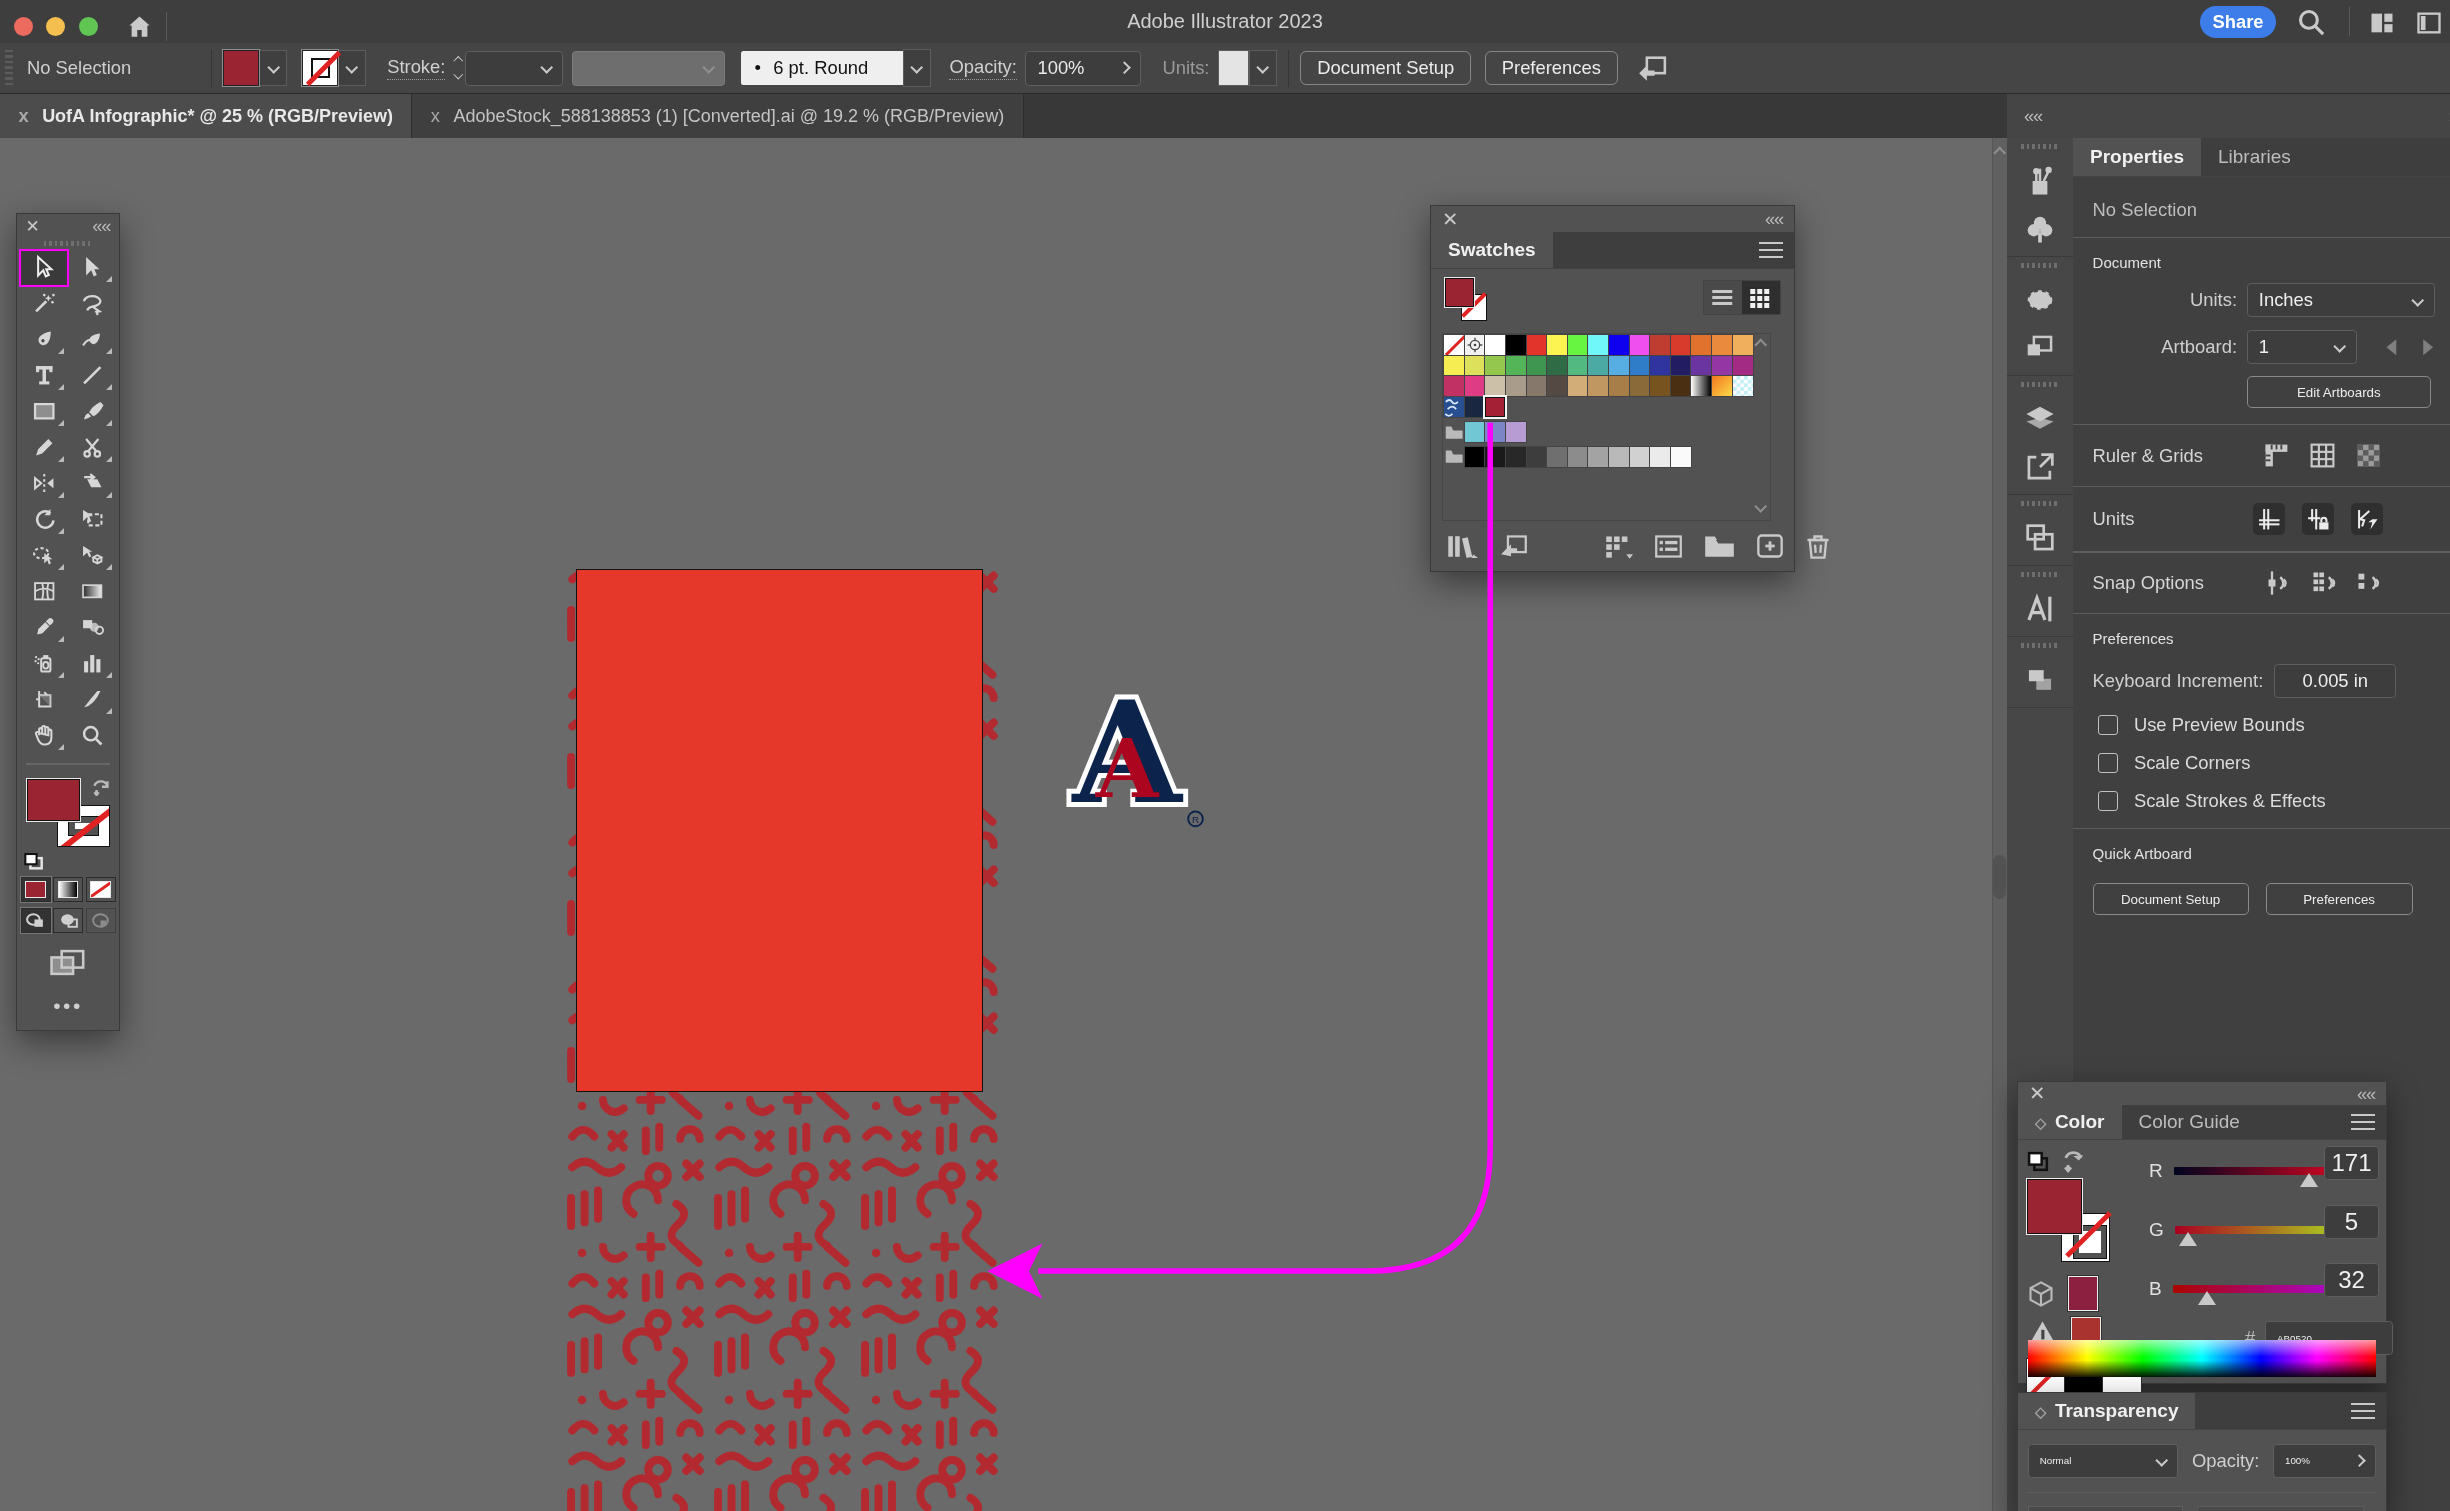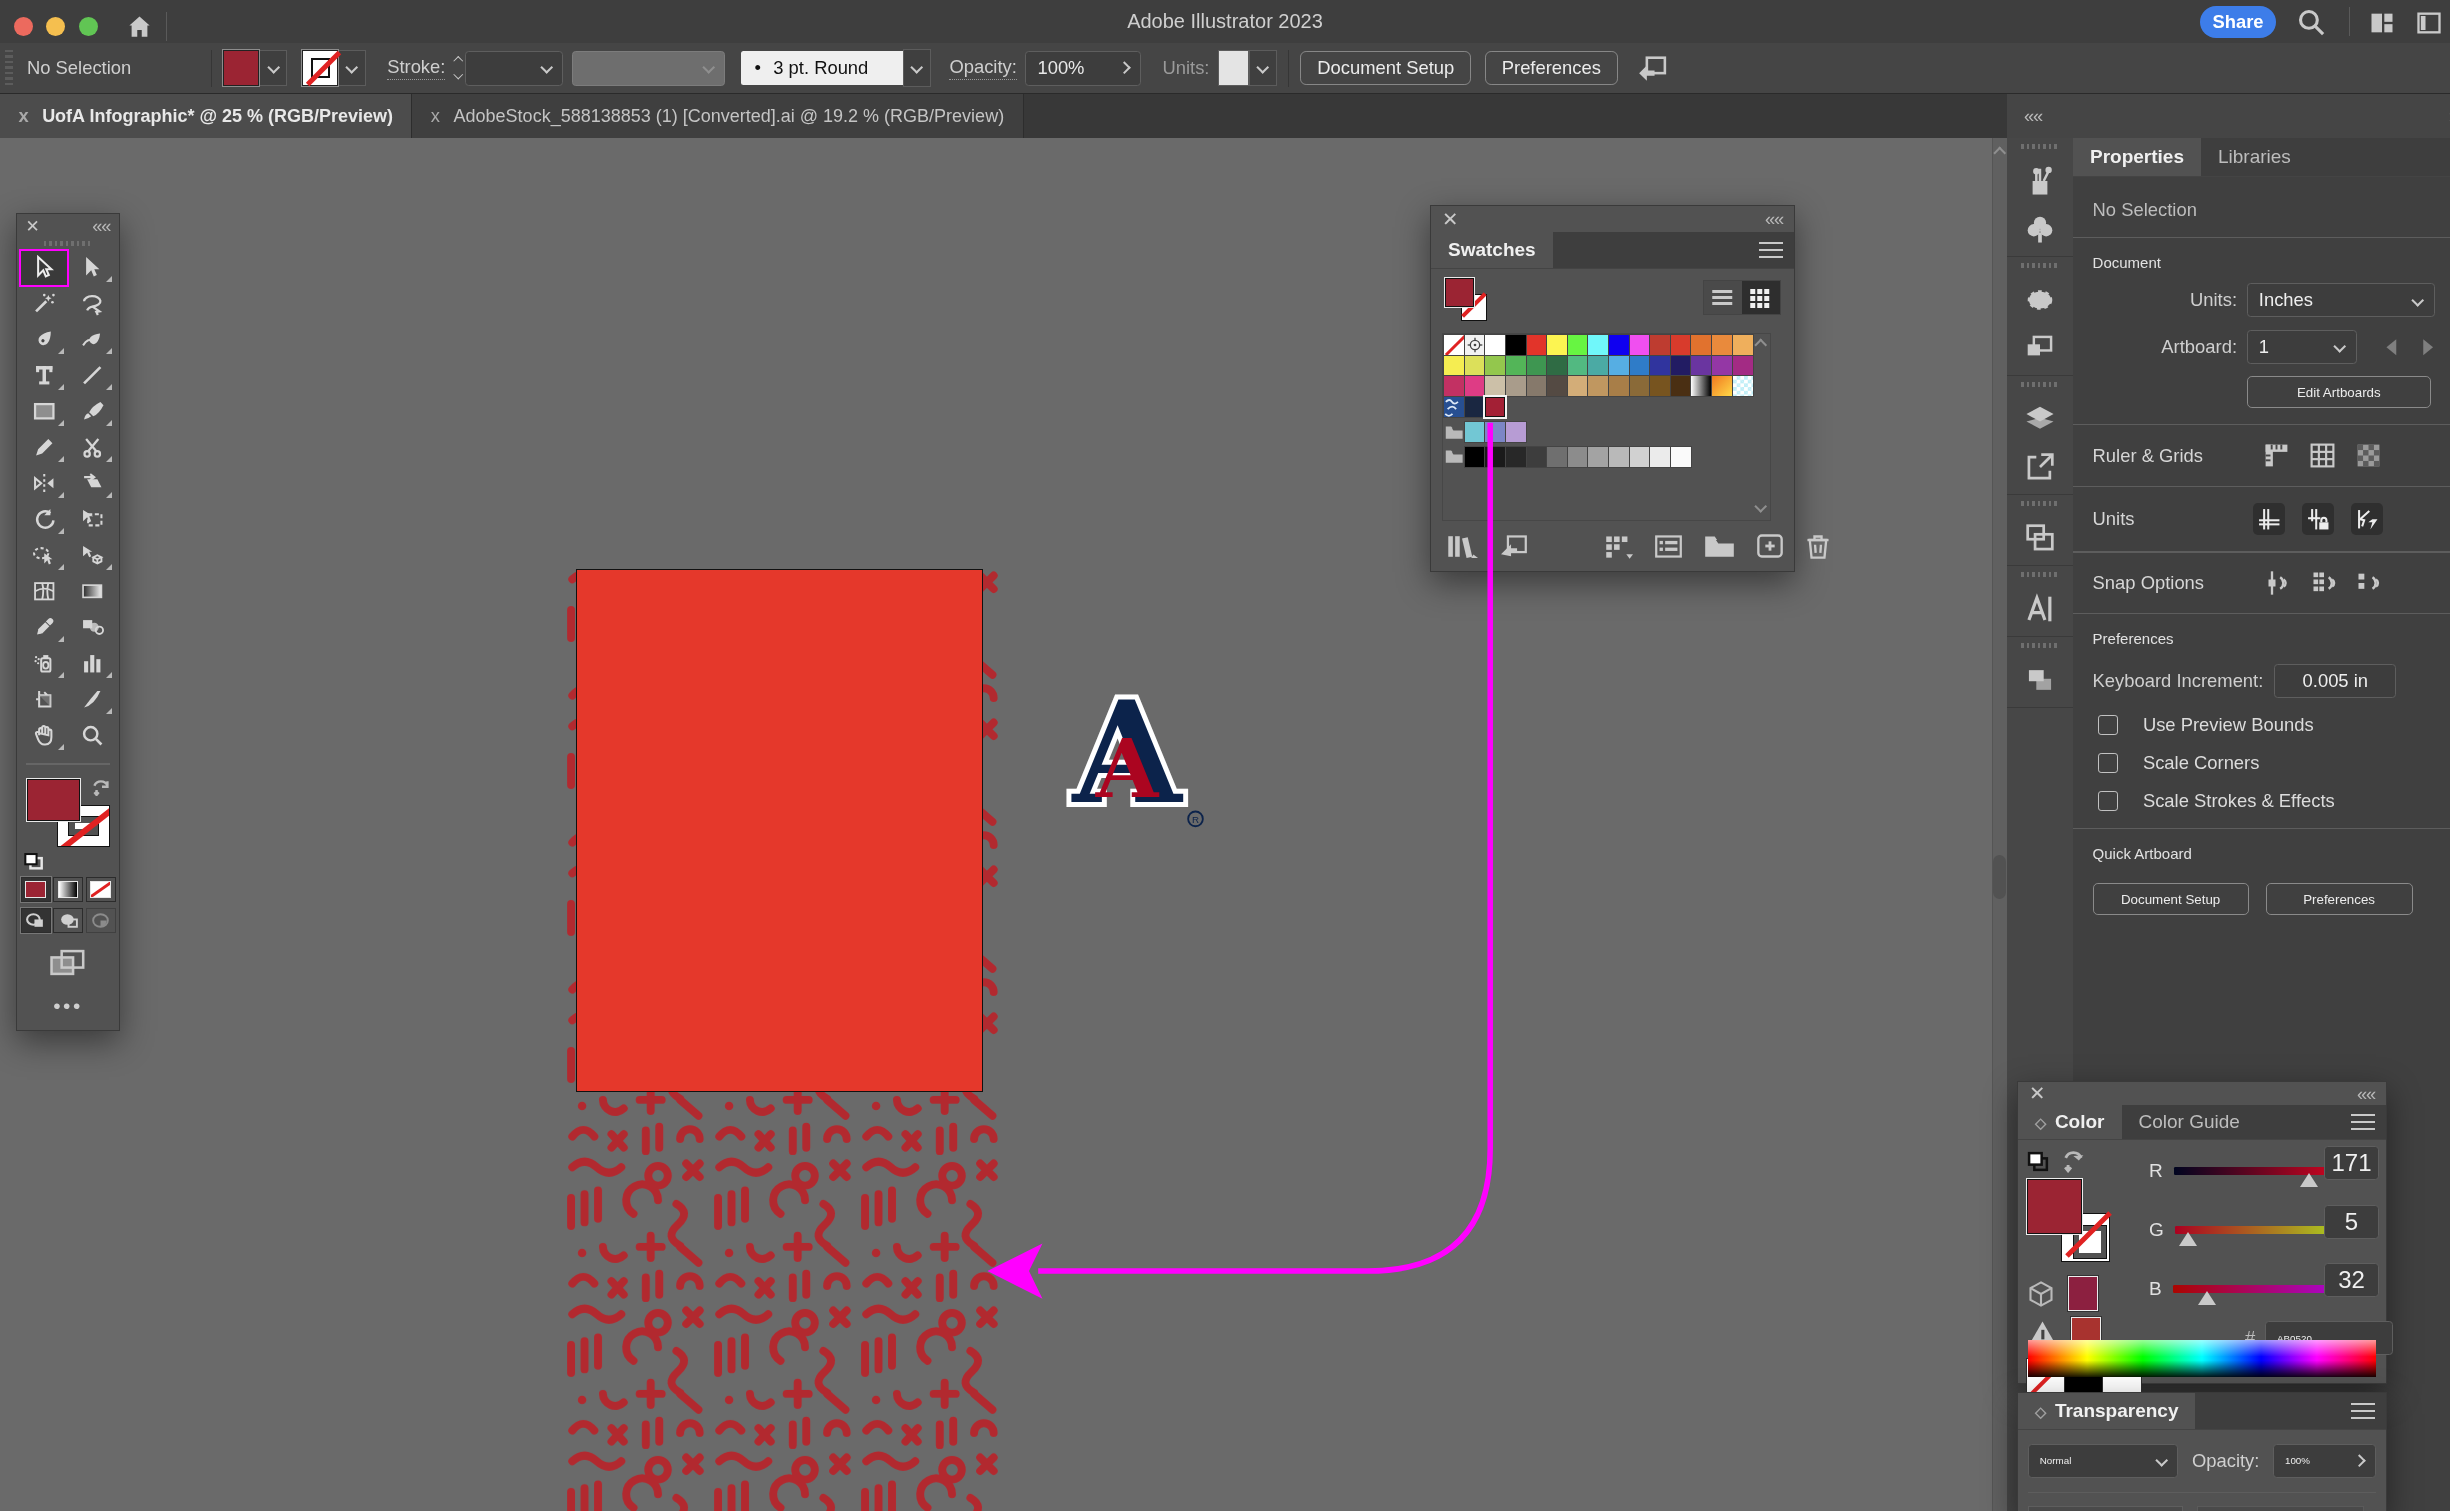--- a/index.html
+++ b/index.html
@@ -128,21 +128,21 @@
   .frow{display:flex;align-items:center;margin:12.3px 0 0 0;}
   .flabel{width:164px;text-align:right;color:#cfcfcf;padding-right:9.8px;}
   .combo{background:#3d3d3d;border:0.6px solid #5e5e5e;border-radius:3.7px;height:32px;
          display:flex;align-items:center;justify-content:space-between;
          padding:0 11px;color:#eee;}
   .outline-btn{border:1.2px solid #8a8a8a;border-radius:4.9px;height:32px;display:flex;
          align-items:center;justify-content:center;color:#ececec;background:transparent;}
   .iconrow{display:flex;gap:17px;margin-left:auto;margin-right:67px;}
   .dark-ibtn{width:32px;height:32px;background:#2f2f2f;border-radius:4.9px;
          display:flex;align-items:center;justify-content:center;}
-  .chkrow{display:flex;align-items:center;gap:25px;margin:16px 0 0 24.5px;color:#dcdcdc;}
+  .chkrow{display:flex;align-items:center;gap:16px;margin:16px 0 0 24.5px;color:#dcdcdc;}
   .chkbox{width:18.4px;height:18.4px;border:1.8px solid #c2c2c2;border-radius:3.1px;background:transparent;}
 
   
   #color-panel{left:2017px;top:1081px;width:368px;height:301px;}
   .slider-track{height:7.4px;border-radius:1.2px;position:relative;flex:1;}
   .thumb{position:absolute;top:6.1px;width:0;height:0;border-left:9.8px solid transparent;
          border-right:9.8px solid transparent;border-bottom:14.7px solid #c9c9c9;}
   .chan-val{width:53px;height:32px;background:#3d3d3d;border:0.6px solid #5e5e5e;
             border-radius:3.7px;display:flex;align-items:center;justify-content:center;
             color:#f0f0f0;font-size:24px;}
@@ -252,21 +252,21 @@
     </div>
     <div class="well" style="width:74px;justify-content:flex-end;">
         <span class="chev" style="margin-left:auto;"></span>
       </div>
     <div class="well" style="width:129px;background:#6e6e6e;border-color:#7c7c7c;margin-left:8.6px;">
         <span class="chev dim" style="margin-left:auto;"></span>
       </div>
     <div class="row" style="margin-left:16px;gap:0;">
       <div style="background:#efefef;color:#111;height:34px;display:flex;align-items:center;gap:12.3px;padding:0 13.5px;min-width:135px;border-radius:2.5px 0 0 2.5px;">
         <span>•</span>
-        <span>3 pt. Round</span>
+        <span>6 pt. Round</span>
       </div>
       <div class="dd-seg" style="height:36px;">
           <span class="chev"></span>
         </div>
     </div>
     <span class="dotted-u" style="margin-left:18.4px;">Opacity:</span>
     <div class="well" style="width:92px;margin-left:8.6px;justify-content:space-between;">
       <span>100%</span>
         <span class="chev right"></span>
     </div>

